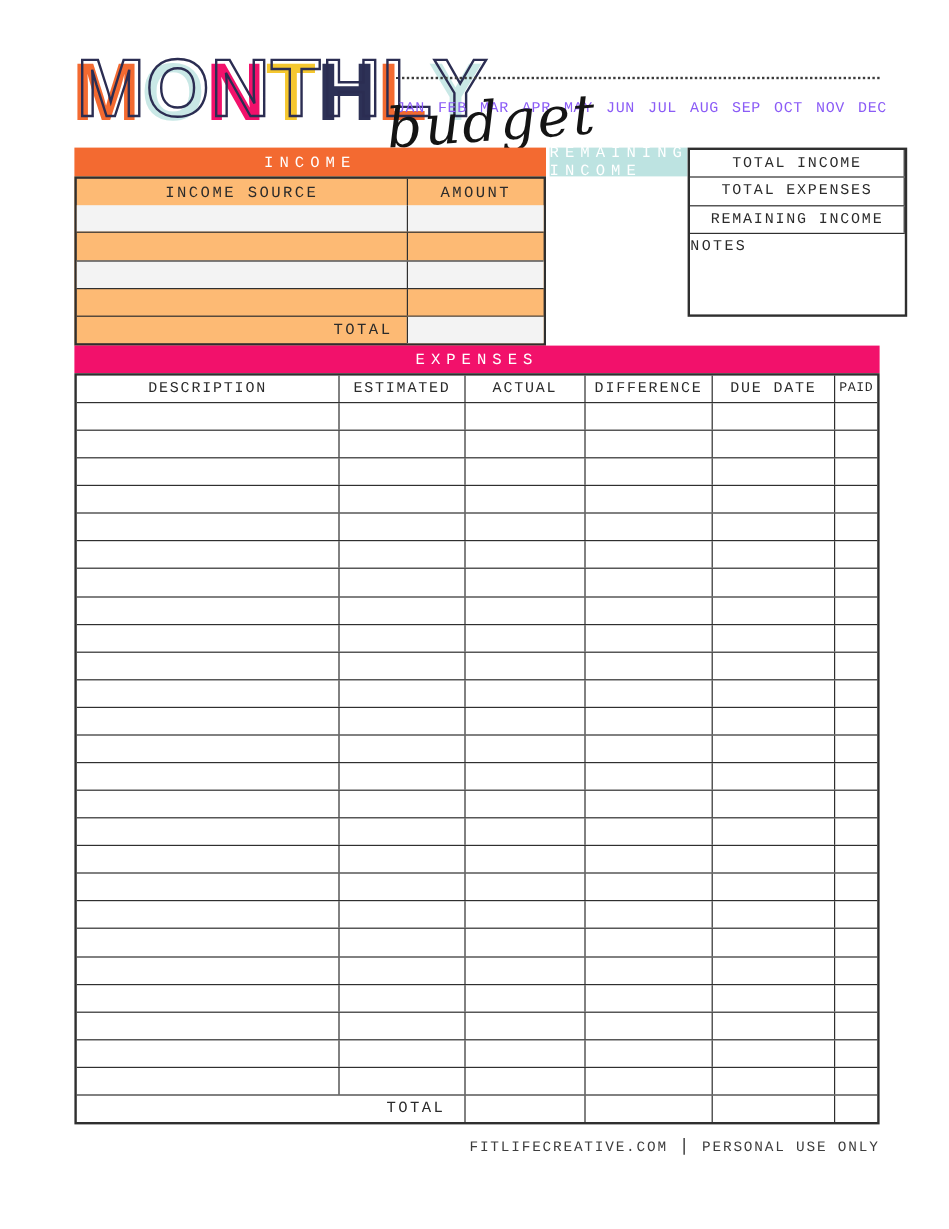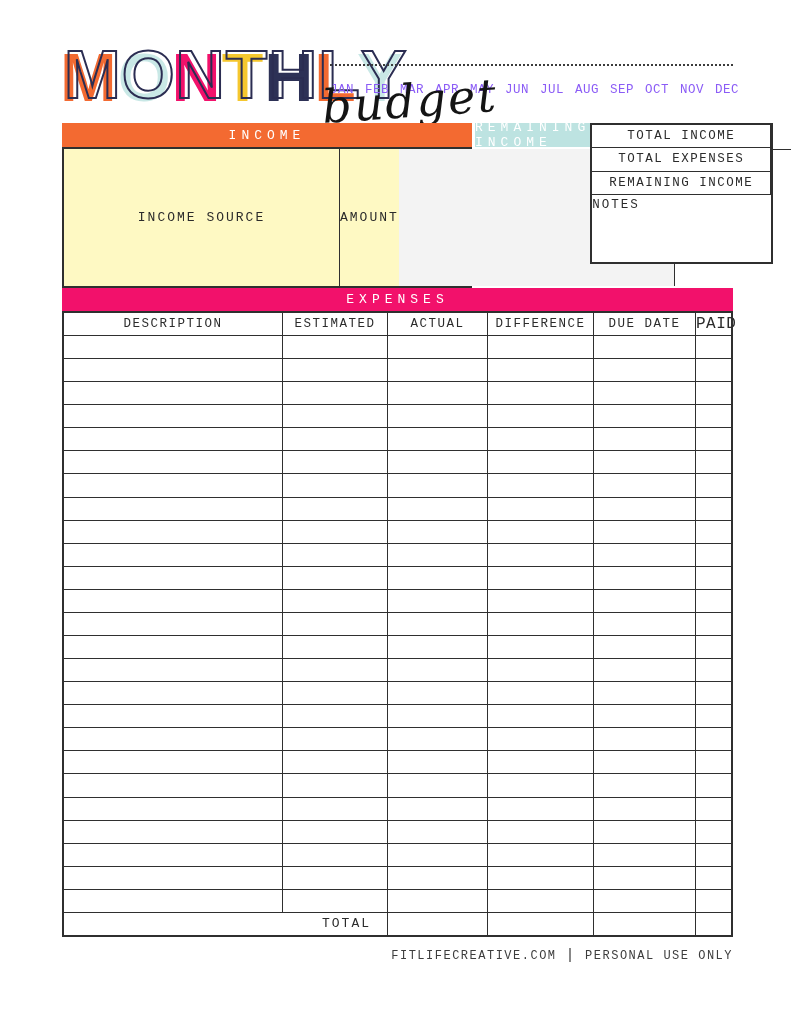--- a/index.html
+++ b/index.html
@@ -43,21 +43,21 @@
     height:24px;display:flex;align-items:center;justify-content:center;
     color:#fff;font-size:13px;letter-spacing:5px;
   }
   .bar.orange{background:var(--orange);}
   .bar.aqua{background:var(--aqua);}
   .bar.pink{background:var(--pink);height:23px;align-items:center;}
   
   .income-wrap{position:absolute;left:62px;top:123px;width:671px;height:165px;display:flex;gap:3px;}
   .income-left{width:410px;display:flex;flex-direction:column;}
   .income-table{
-    height:141px;border:2px solid var(--border);display:flex;flex-direction:row;background:#fef9c3;
+    height:141px;border:2px solid var(--border);display:flex;flex-direction:column;background:#fdba74;
   }
   .irow{flex:1;display:flex;border-top:1.5px solid var(--border);}
   .irow:first-child{border-top:none;}
   .irow.shaded{background:var(--row-gray);}
   .icell-src{flex:0 0 275px;display:flex;align-items:center;justify-content:center;
     font-size:13px;letter-spacing:2px;}
   .icell-amt{flex:1;border-left:1.5px solid var(--border);display:flex;align-items:center;justify-content:center;
     font-size:13px;letter-spacing:2px;}
   .irow.totalrow .icell-src{justify-content:flex-end;padding-right:12px;}
   .irow.totalrow .icell-amt{background:var(--row-gray);}
@@ -73,21 +73,21 @@
   .expenses-wrap{position:absolute;left:62px;top:288px;width:671px;}
   .expenses-table{height:626px;border:2px solid var(--border);display:flex;flex-direction:column;background:#fff;}
   .erow{flex:1;display:flex;border-top:1.5px solid var(--border);}
   .erow.head{flex:0 0 22px;border-top:none;}
   .ec{display:flex;align-items:center;justify-content:center;font-size:12.5px;letter-spacing:1.5px;}
   .ec1{flex:0 0 218px;}
   .ec2{flex:0 0 105px;border-left:1.5px solid var(--border);}
   .ec3{flex:0 0 100px;border-left:1.5px solid var(--border);}
   .ec4{flex:0 0 106px;border-left:1.5px solid var(--border);}
   .ec5{flex:0 0 102px;border-left:1.5px solid var(--border);}
-  .ec6{flex:1;border-left:1.5px solid var(--border);letter-spacing:.5px;font-size:16px;}
+  .ec6{flex:1;border-left:1.5px solid var(--border);letter-spacing:.5px;font-size:11px;}
   .etotal-merged{flex:0 0 323px;display:flex;align-items:center;justify-content:flex-end;
     padding-right:16px;font-size:13px;letter-spacing:2px;}
   
   .footer{
     position:absolute;right:58px;top:947px;display:flex;align-items:center;gap:9px;
     font-size:12px;letter-spacing:1.5px;color:#3d3d3d;
   }
   .footer-sep{font-size:15px;color:#3d3d3d;}
 </style>
 </head>

